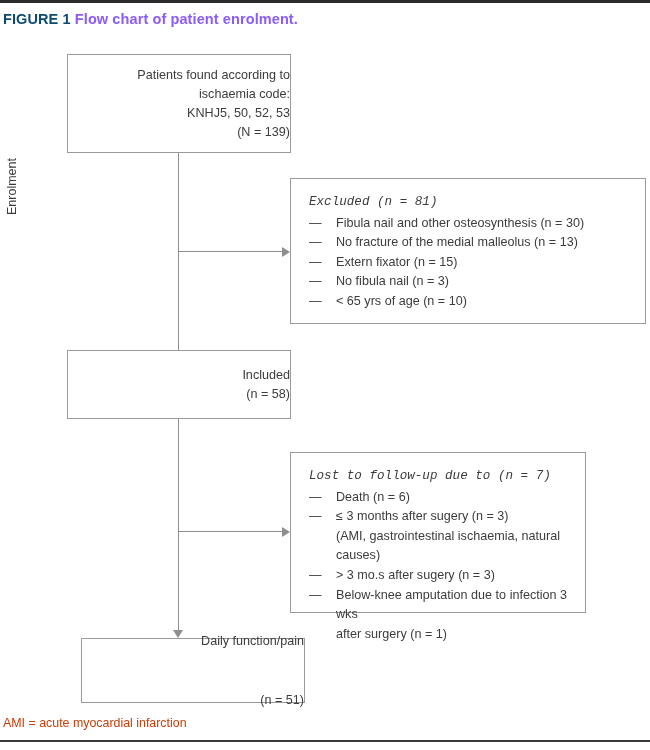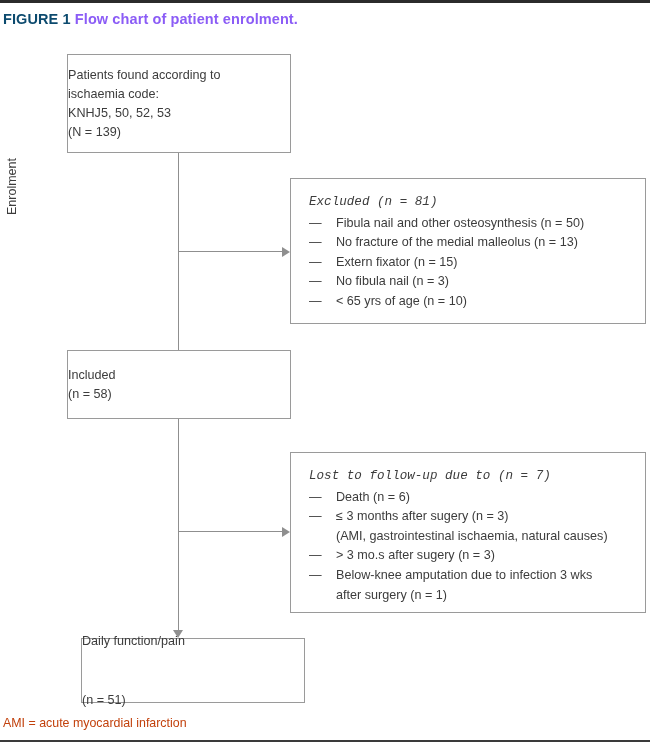--- a/index.html
+++ b/index.html
@@ -60,34 +60,34 @@
   
   .box {
     position: absolute;
     border: 1px solid #9a9a9a;
     background: #ffffff;
     box-sizing: border-box;
   }
   .box-center {
     display: flex;
     flex-direction: column;
-    align-items: flex-start;
+    align-items: flex-end;
     justify-content: center;
     text-align: center;
     font-size: 12.6px;
     line-height: 19px;
   }
   .box-center .line { white-space: nowrap; }
 
   #box-found    { left: 67px;  top: 54px;  width: 224px; height: 99px; }
   #box-included { left: 67px;  top: 350px; width: 224px; height: 69px; }
   #box-outcome  { left: 81px;  top: 638px; width: 224px; height: 65px; gap: 40px; }
 
   #box-excluded { left: 290px; top: 178px; width: 356px; height: 146px; }
-  #box-lost     { left: 290px; top: 452px; width: 356px; height: 161px; }
+  #box-lost     { left: 290px; top: 452px; width: 296px; height: 161px; }
 
   
   .listbox {
     padding: 14px 14px 10px 18px;
     font-size: 12.6px;
     line-height: 19.6px;
   }
   .listbox .heading {
     font-style: italic;
     margin-bottom: 1px;
@@ -167,21 +167,21 @@
 
 <div class="vline" style="left:178px; top:153px; height:197px;"></div>
 <div class="hline" style="left:178px; top:251px; width:105px;"></div>
 <div class="arrow-right" style="left:282px; top:247px;"></div>
 
 <div class="box listbox" id="box-excluded">
   <div class="heading">Excluded (n = 81)</div>
   <ul>
     <li>
       <span class="dash">—</span>
-      <span>Fibula nail and other osteosynthesis (n = 50)</span>
+      <span>Fibula nail and other osteosynthesis (n = 30)</span>
     </li>
     <li>
       <span class="dash">—</span>
       <span>No fracture of the medial malleolus (n = 13)</span>
     </li>
     <li>
       <span class="dash">—</span>
       <span>Extern fixator (n = 15)</span>
     </li>
     <li>

